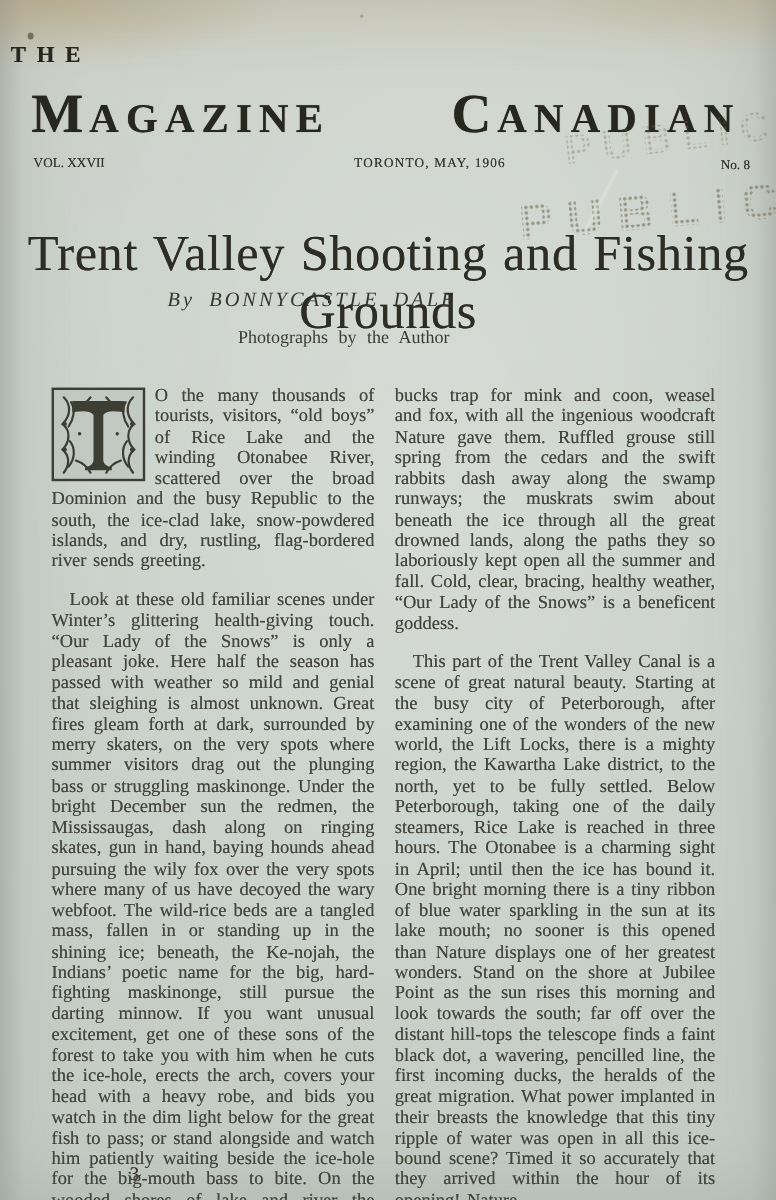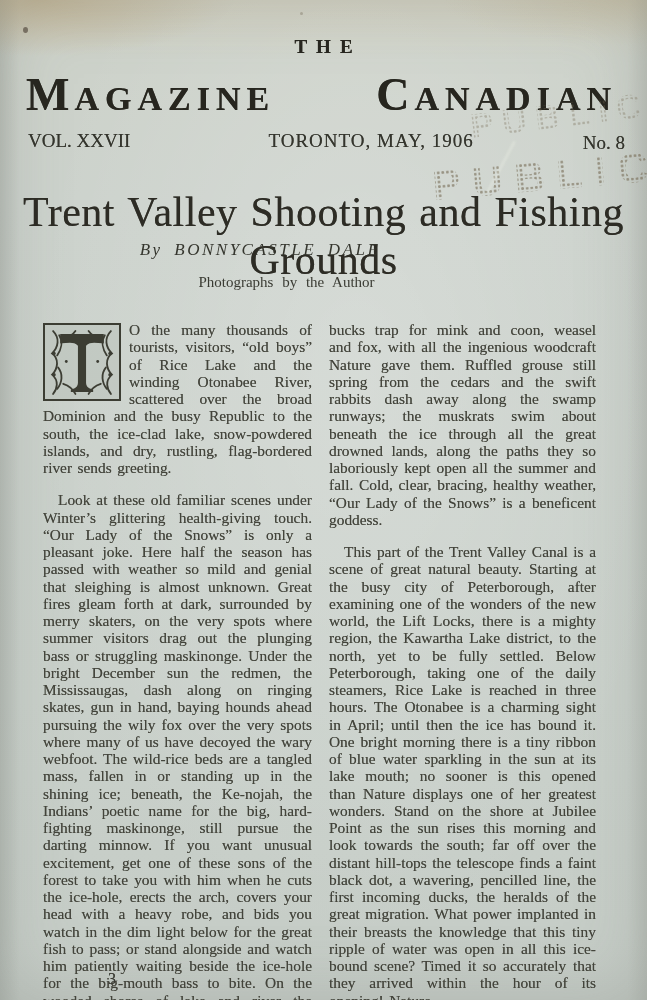--- a/index.html
+++ b/index.html
@@ -11,35 +11,35 @@
     background:
       radial-gradient(280px 80px at 6% 0%, rgba(178,152,106,0.45), rgba(178,152,106,0) 70%),
       radial-gradient(240px 60px at 96% 0%, rgba(186,168,128,0.28), rgba(186,168,128,0) 75%),
       radial-gradient(ellipse at 55% 38%, rgba(255,255,255,0.22), rgba(255,255,255,0) 65%),
       linear-gradient(90deg, rgba(104,110,102,0.18) 0, rgba(104,110,102,0) 3%),
       linear-gradient(90deg, rgba(104,110,102,0) 97%, rgba(120,124,114,0.16) 100%),
       linear-gradient(180deg, #d0cfbf 0, #cdd2ca 60px, #ccd2cc 200px, #c9d0ca 70%, #c5ccc6 100%);
     box-shadow: inset 0 0 70px rgba(110,116,106,0.28);
   }
   
-  .masthead{position:absolute;left:0;top:0;width:647px;text-align:center;color:#27261f;}
+  .masthead{position:absolute;left:0;top:0;width:647px;text-align:left;color:#27261f;}
   .m-the{
     margin-top:36px;font-size:19px;font-weight:700;letter-spacing:9px;padding-left:9px;
     text-shadow:0 0 .5px rgba(39,38,31,.8);
   }
   .m-title{
     display:flex;justify-content:space-between;align-items:baseline;
     padding:2px 30px 0 26px;margin-top:8px;
     font-weight:700;letter-spacing:6px;font-size:34px;
     text-shadow:0 0 .6px rgba(39,38,31,.75);
   }
   .m-title .big{font-size:46px;letter-spacing:5px;}
   .issue-row{
     display:flex;justify-content:space-between;align-items:baseline;
-    padding:0 22px 0 28px;margin-top:9px;font-size:19px;color:#34352d;
+    padding:0 22px 0 28px;margin-top:9px;font-size:11px;color:#34352d;
     text-shadow:0 0 .4px rgba(52,53,45,.7);
   }
   .issue-center{letter-spacing:1px;margin-left:29px;}
   .issue-no{transform:translateY(2px);}
   
   .stamp-line{
     position:absolute;font-family:"Liberation Sans", sans-serif;font-weight:700;color:#776c56;
     -webkit-mask-image:radial-gradient(circle, #000 1.1px, transparent 1.7px);
     -webkit-mask-size:4.6px 4.6px;
     mask-image:radial-gradient(circle, #000 1.1px, transparent 1.7px);

